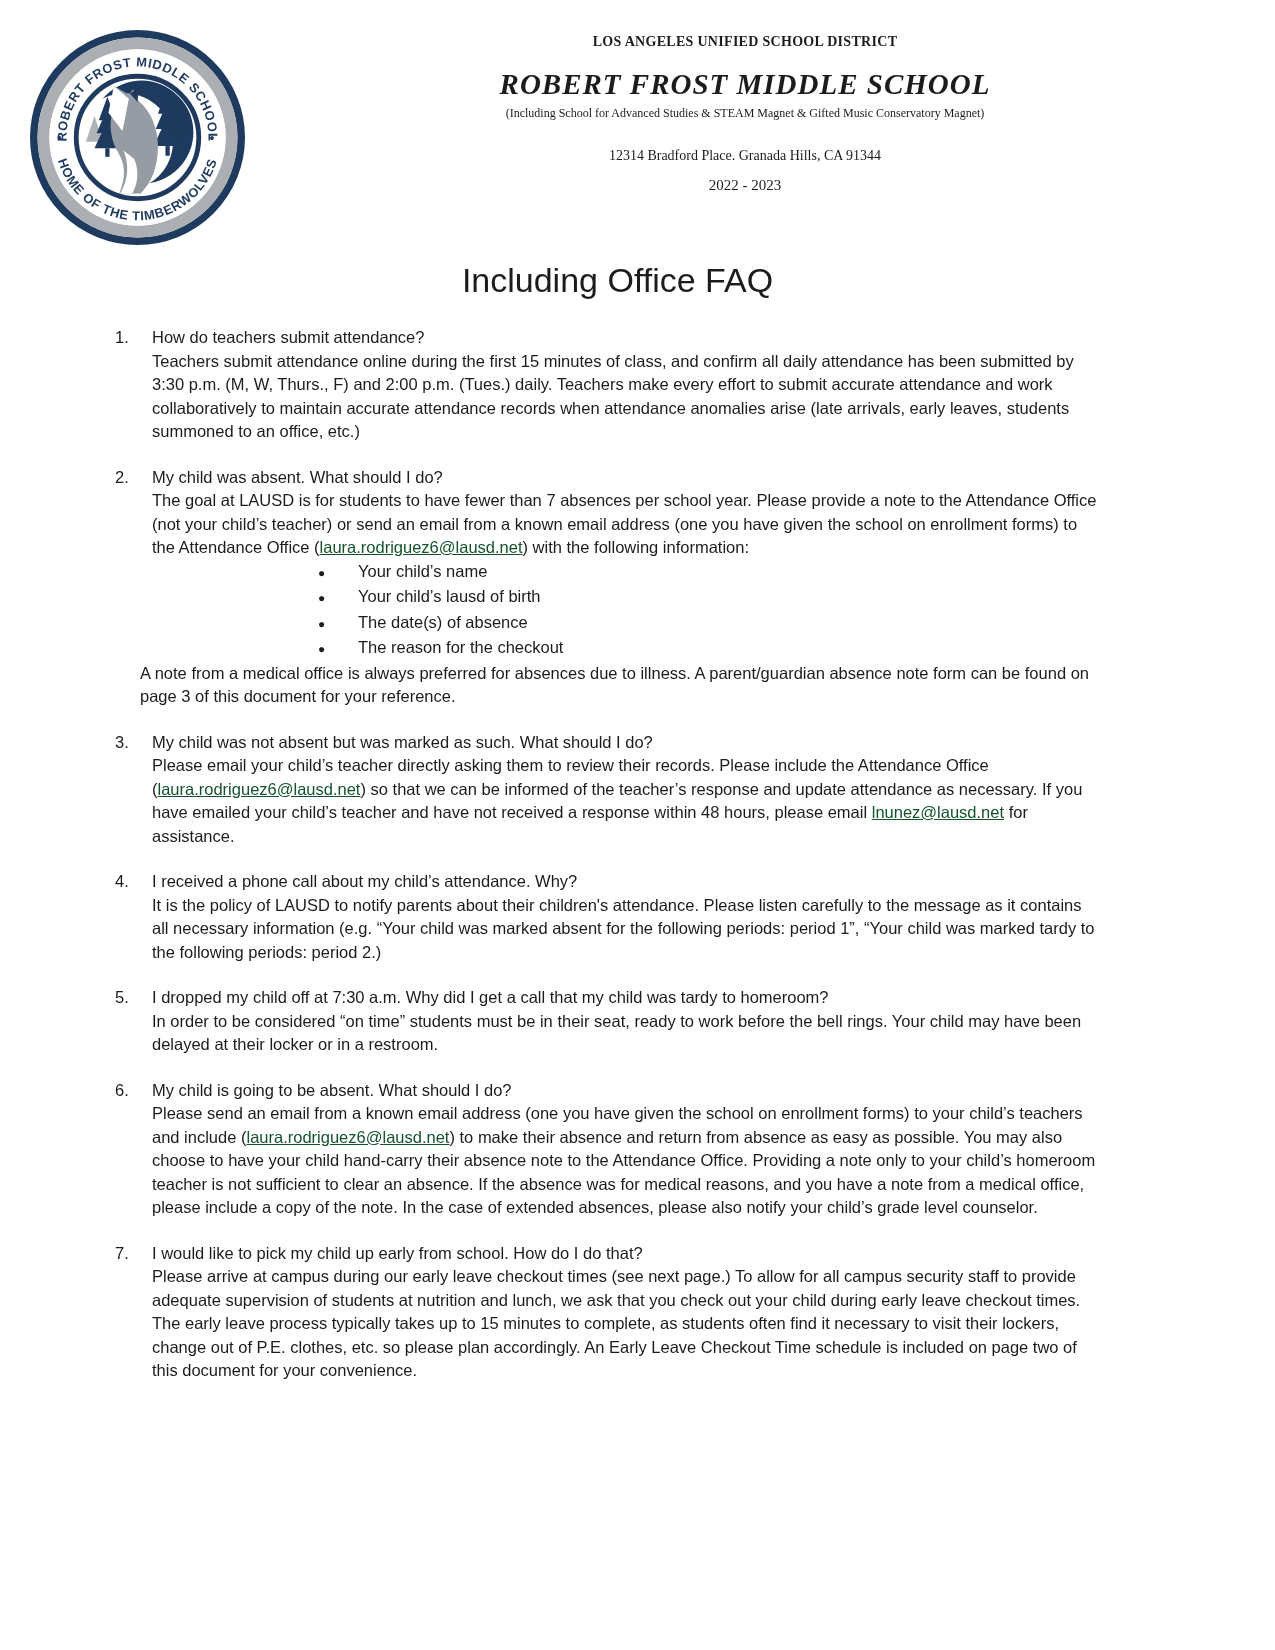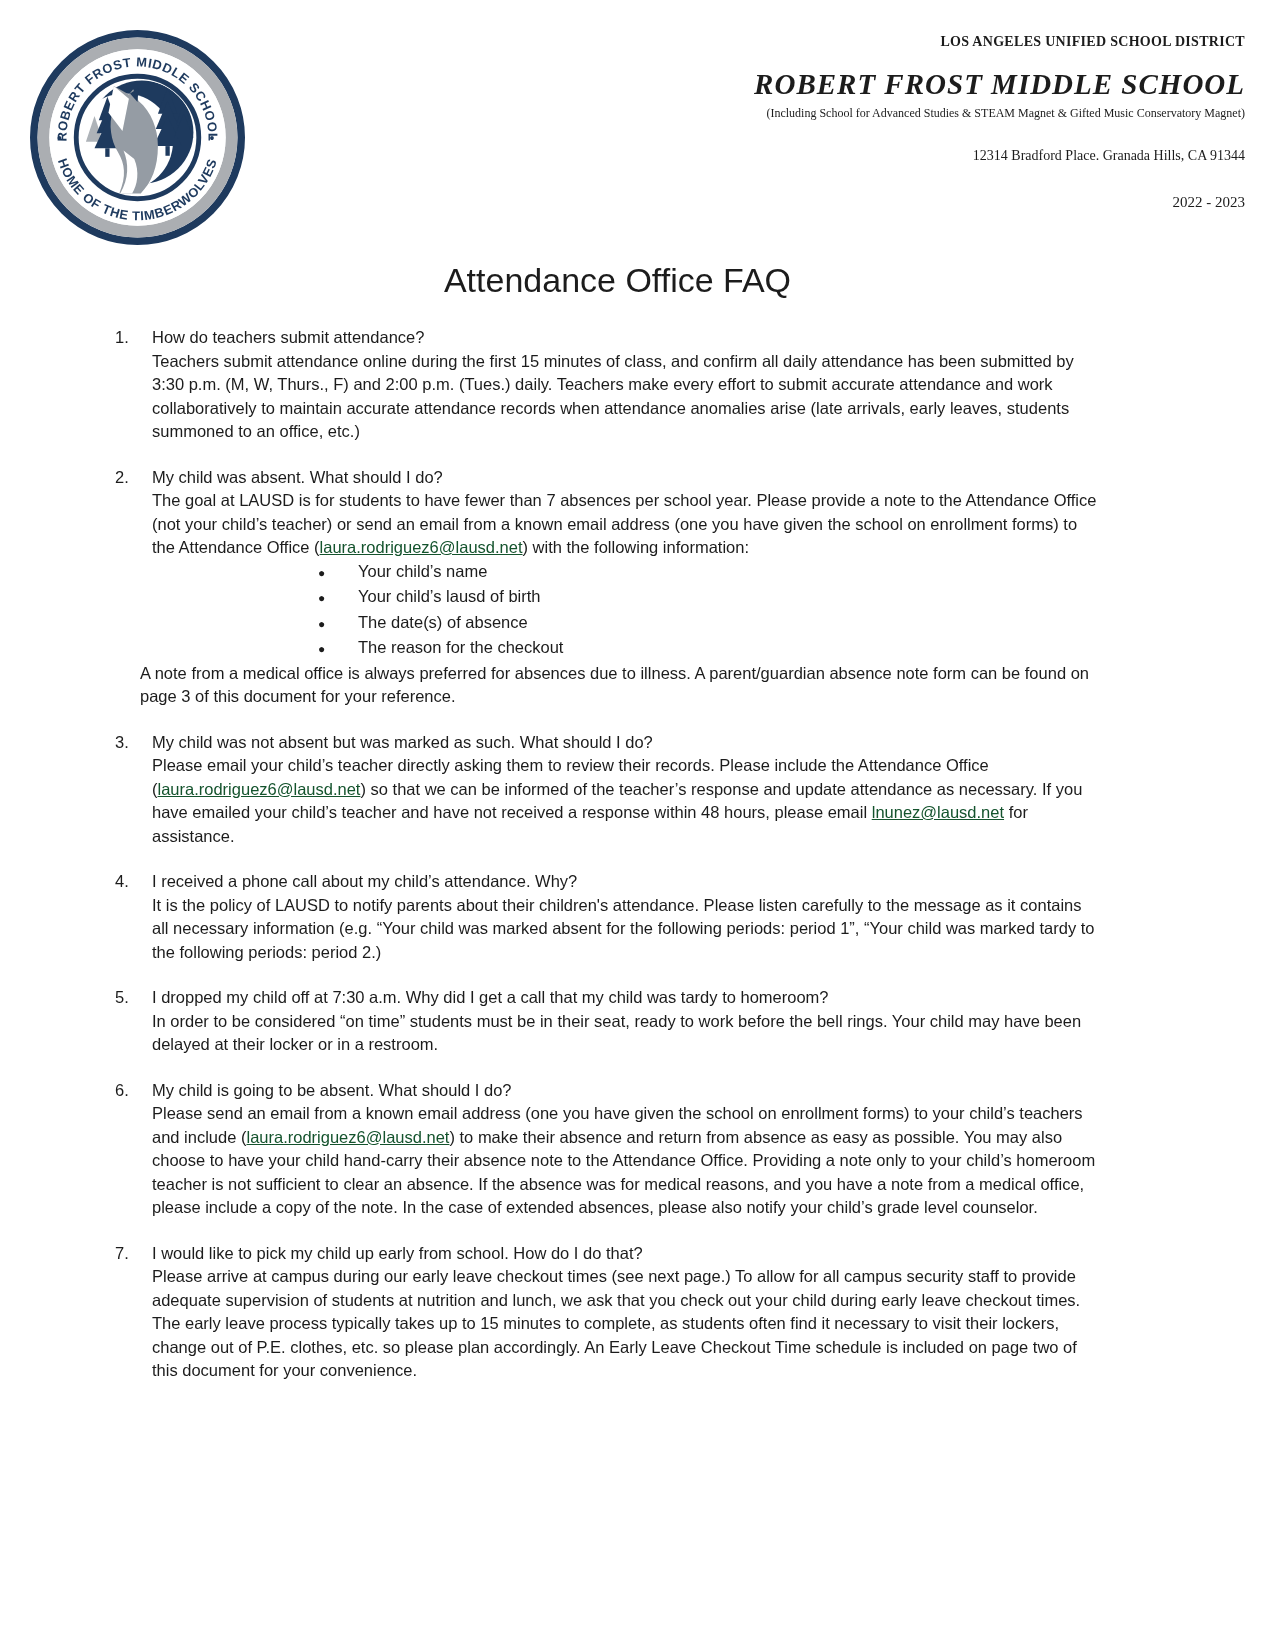--- a/index.html
+++ b/index.html
@@ -11,30 +11,30 @@
     color: #1c1c1c;
     font-family: "Liberation Sans", sans-serif;
   }
   .page { width: 1275px; min-height: 1650px; padding: 26px 0 40px 0; }
 
   
   .header { display: flex; align-items: flex-start; padding: 0 30px 0 30px; }
   .logo-wrap { flex: 0 0 auto; width: 215px; height: 215px; margin-top: 4px; }
   .center-block {
     flex: 1 1 auto;
-    text-align: right;
+    text-align: center;
     font-family: "Liberation Serif", serif;
     padding-top: 8px;
   }
   .district { font-weight: bold; font-size: 14px; letter-spacing: 0.3px; margin: 0 0 18px 0; }
   .school-name { font-weight: bold; font-style: italic; font-size: 29px; letter-spacing: 1px; margin: 0; white-space: nowrap; }
   .magnet-note { font-size: 12px; margin-top: 5px; }
   .address-block { margin-top: 24px; font-size: 14px; line-height: 1.5; }
   .phone-fax .phone { margin-right: 48px; }
-  .school-year { margin-top: 28px; font-size: 15px; }
+  .school-year { margin-top: 11px; font-size: 15px; }
   .officials {
     flex: 0 0 auto; width: 300px;
     font-family: "Liberation Serif", serif;
     padding-top: 10px;
   }
   .official { margin-bottom: 17px; font-size: 15.5px; line-height: 1.35; width: 210px; }
   .official .off-name { font-weight: bold; }
 
   
   .doc-title {
@@ -140,21 +140,21 @@
       <div class="school-name">ROBERT FROST MIDDLE SCHOOL</div>
       <div class="magnet-note">(Including School for Advanced Studies &amp; STEAM Magnet &amp; Gifted Music Conservatory Magnet)</div>
       <div class="address-block">
         <div>12314 Bradford Place. Granada Hills, CA 91344</div>
       </div>
       <div class="school-year">2022 - 2023</div>
     </div>
 
   </div>
 
-  <h1 class="doc-title">Attendance Office FAQ</h1>
+  <h1 class="doc-title">Including Office FAQ</h1>
 
   <div class="faq">
       <div class="faq-item">
         <div class="num">1.</div>
         <div class="content">
           <div class="question">How do teachers submit attendance?</div>
           <div class="answer"><span>Teachers submit attendance online during the first 15 minutes of class, and confirm all daily attendance has been submitted by 3:30 p.m. (M, W, Thurs., F) and 2:00 p.m. (Tues.) daily. Teachers make every effort to submit accurate attendance and work collaboratively to maintain accurate attendance records when attendance anomalies arise (late arrivals, early leaves, students summoned to an office, etc.)</span></div>
         </div>
       </div>
       <div class="faq-item">

